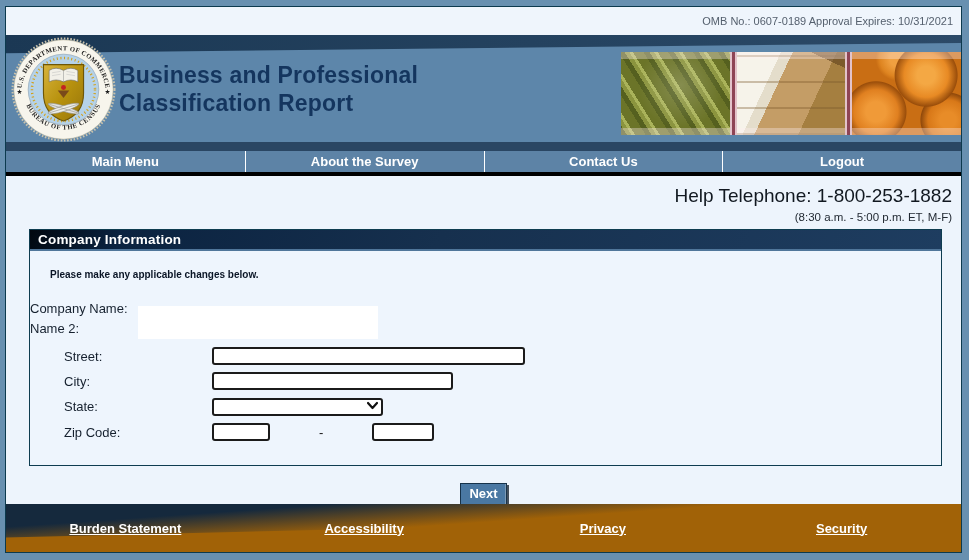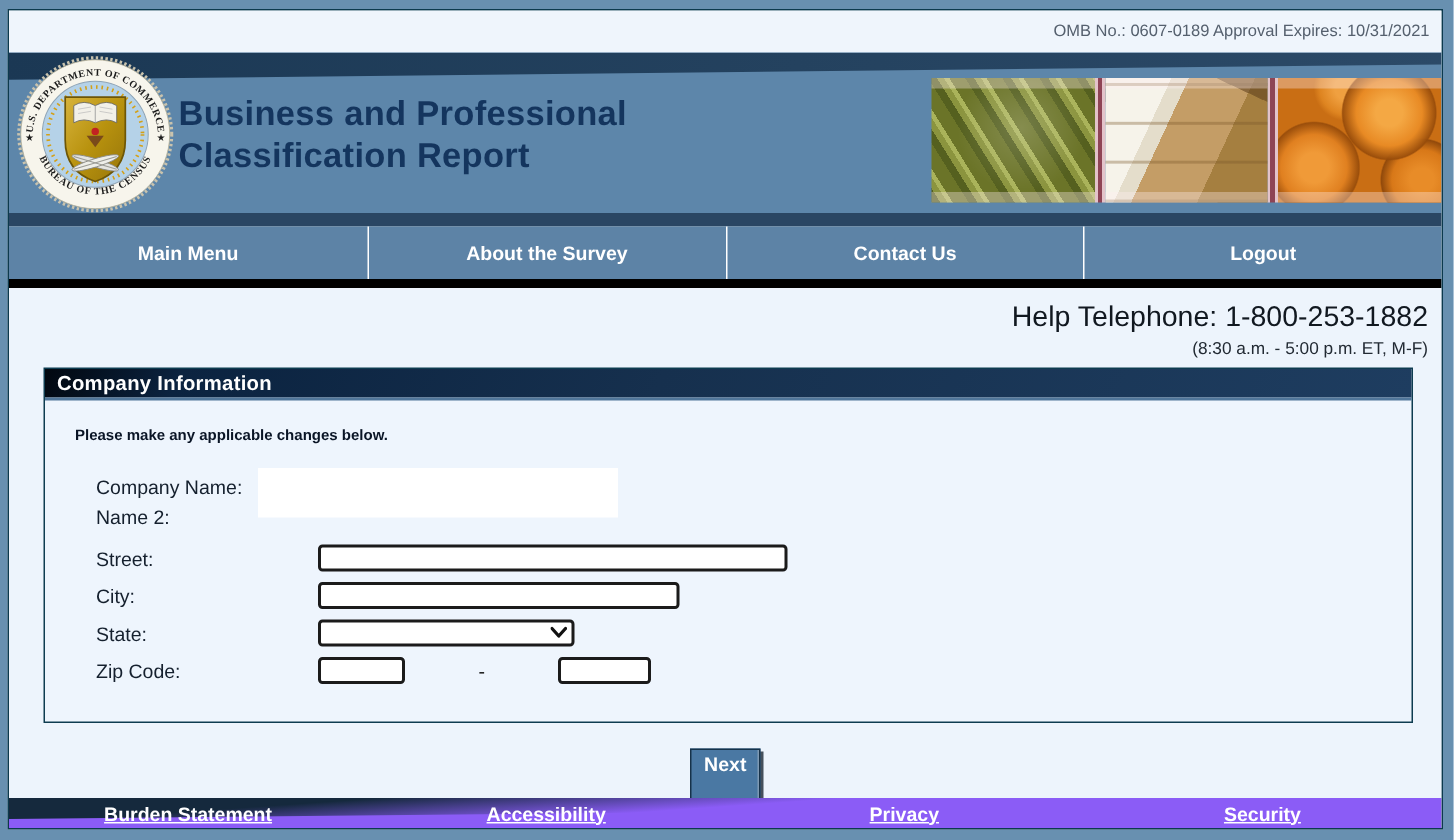--- a/index.html
+++ b/index.html
@@ -70,23 +70,23 @@
     background:
       radial-gradient(circle at 22% 72%, #f09a38 0 10px, #e08020 22px, rgba(150,75,10,0.9) 30px, transparent 31px),
       radial-gradient(circle at 68% 28%, #f4a844 0 9px, #e88a24 22px, rgba(150,75,10,0.9) 31px, transparent 32px),
       radial-gradient(circle at 88% 82%, #e88c28 0 8px, #d87818 20px, rgba(140,70,10,0.9) 27px, transparent 28px),
       radial-gradient(circle at 42% 8%, #f0a040 0 8px, #de8420 18px, transparent 22px),
       #c96e14;
   }
   
   .dark-strip { height: 9px; background: #2a4663; }
   .nav {
-    height: 41px; background: #5d83a6;
+    height: 25px; background: #5d83a6;
     display: grid; grid-template-columns: repeat(4, 1fr);
-    border-bottom: 6px solid #000000;
+    border-bottom: 4px solid #000000;
   }
   .nav-item {
     display: flex; align-items: center; justify-content: center;
     color: #ffffff; font-weight: bold; font-size: 13px;
     border-left: 1px solid #ffffff; cursor: pointer;
   }
   .nav-item:first-child { border-left: none; }
   
   .content { flex: 1; position: relative; background: #edf4fc; }
   .help-block { text-align: right; padding: 9px 9px 0 0; }
@@ -104,21 +104,21 @@
     color: #ffffff; font-weight: bold; font-size: 13.5px;
     display: flex; align-items: center; padding-left: 8px;
     letter-spacing: 0.2px;
   }
   .instruction {
     margin: 18px 0 16px 20px;
     font-weight: bold; font-size: 10px; color: #0a1526;
   }
   .frow { display: flex; align-items: center; margin: 0 0 7px 34px; gap: 40px; }
   .flabel { width: 108px; flex: 0 0 108px; font-size: 13px; color: #15202e; }
-  .company-block { display: flex; margin-left: 34px; margin-bottom: 8px; }
+  .company-block { display: flex; margin-bottom: 8px; align-items: flex-end; }
   .company-labels { width: 108px; flex: 0 0 108px; padding-top: 3px; }
   .company-labels .flabel { display: block; width: auto; line-height: 20px; }
   .company-display {
     width: 240px; height: 33px; background: #ffffff;
   }
   .company-display div { height: 16px; font-size: 13px; color: #15202e; padding: 1px 3px; }
   input[type="text"] {
     height: 18px; border: 2px solid #1b1b1b; border-radius: 3px;
     background: #ffffff; font-size: 13px; padding: 0 3px;
     font-family: "Liberation Sans", sans-serif;
@@ -142,21 +142,21 @@
   .next-btn {
     display: inline-block; min-width: 47px; padding: 2px 8px 16px;
     background: #4a78a3; color: #ffffff; font-weight: bold; font-size: 13px;
     font-family: "Liberation Sans", sans-serif;
     border: 1px solid #16324a;
     box-shadow: 2px 2px 0 #45505c, -1px -1px 0 #7d99b4 inset;
     cursor: pointer;
   }
   
   .footer {
-    height: 20px; background: #8b5cf6; position: relative; overflow: hidden;
+    height: 48px; background: #a16207; position: relative; overflow: hidden;
     display: grid; grid-template-columns: repeat(4, 1fr); align-items: center;
   }
   .footer::before {
     content: ""; position: absolute; inset: 0;
     background: linear-gradient(176deg, #15293d 0%, #15293d 20%, transparent 45%);
     clip-path: polygon(0 0, 100% 0, 100% 22%, 0 70%);
   }
   .footer a {
     position: relative; z-index: 1;
     color: #ffffff; font-weight: bold; font-size: 13px;

